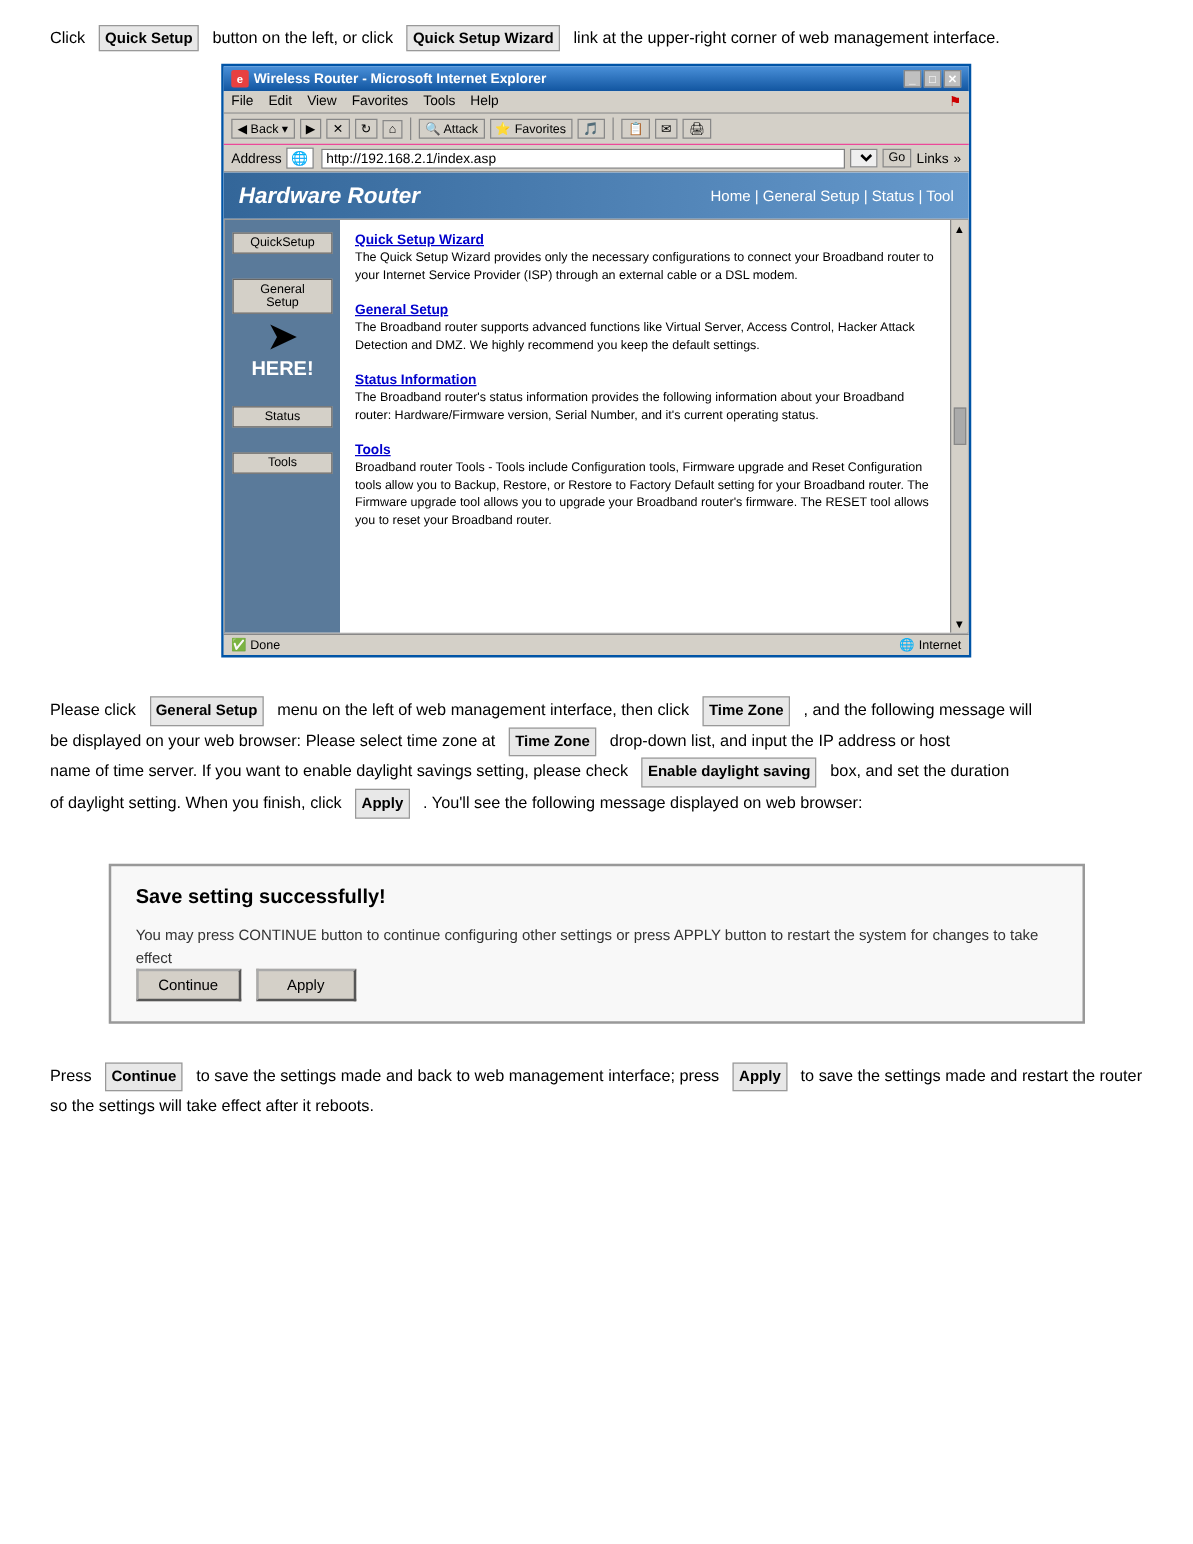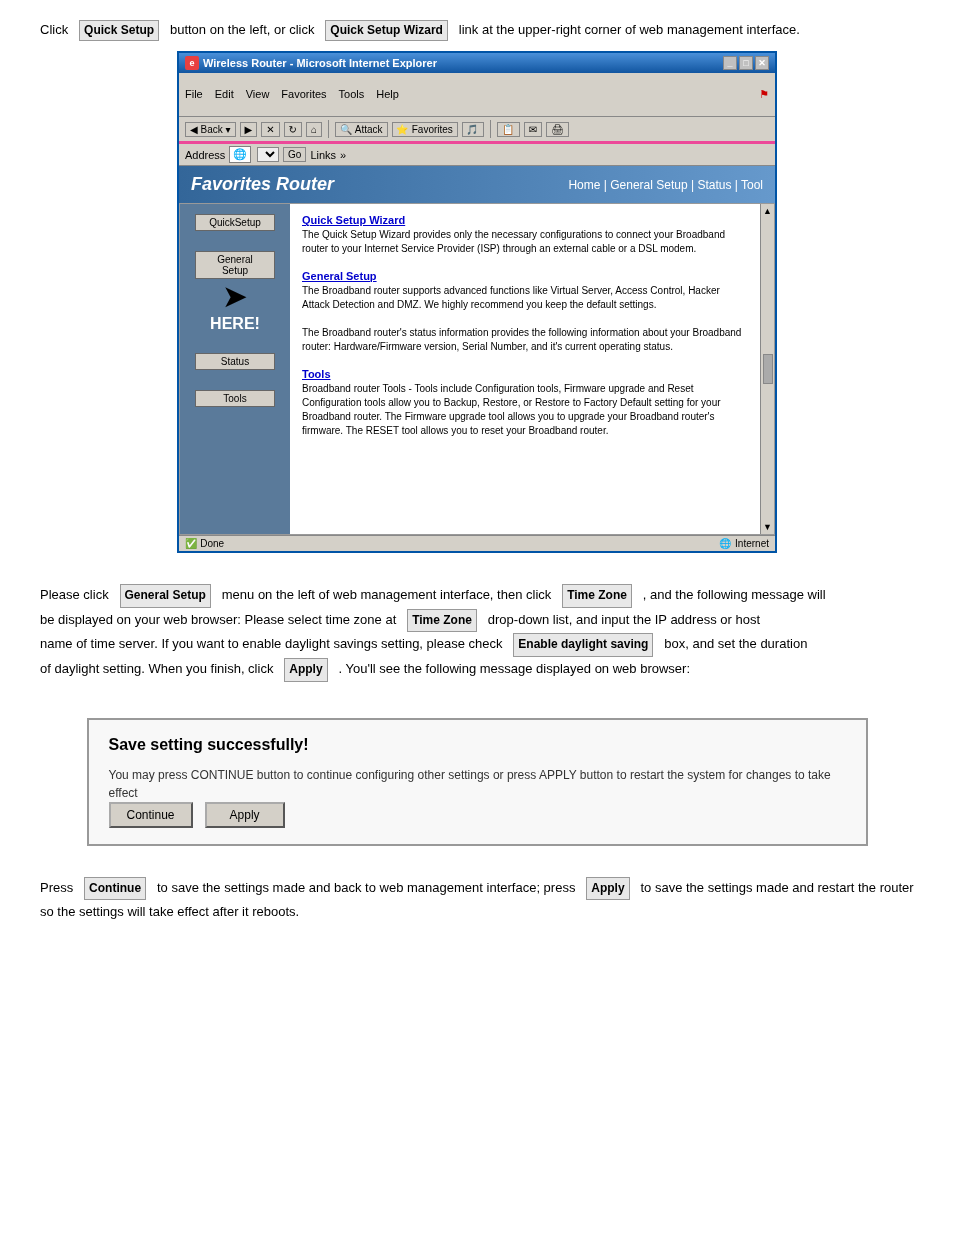--- a/index.html
+++ b/index.html
@@ -70,34 +70,34 @@
       background: #c0c0c0;
       display: inline-flex;
       align-items: center;
       justify-content: center;
       font-size: 9px;
       cursor: pointer;
     }
 
     .browser-menubar {
       background: #d4d0c8;
-      padding: 15px 6px;
+      padding: 2px 6px;
       display: flex;
       gap: 12px;
       font-size: 11px;
       border-bottom: 1px solid #888;
     }
 
     .browser-toolbar {
       background: #d4d0c8;
       padding: 3px 6px;
       display: flex;
       align-items: center;
       gap: 4px;
-      border-bottom: 3px solid #ec4899;
+      border-bottom: 1px solid #ec4899;
       font-size: 11px;
     }
 
     .toolbar-btn {
       background: #d4d0c8;
       border: 1px solid #888;
       padding: 1px 4px;
       font-size: 10px;
       cursor: pointer;
       display: inline-flex;
@@ -164,21 +164,21 @@
       color: #fff;
       font-size: 12px;
     }
 
     .router-content {
       display: flex;
       border: 1px solid #999;
     }
 
     .router-sidebar {
-      width: 110px;
+      width: 92px;
       background: #5a7a9a;
       padding: 10px 6px;
       display: flex;
       flex-direction: column;
       gap: 20px;
       align-items: center;
       min-height: 330px;
     }
 
     .sidebar-btn {
@@ -351,32 +351,35 @@
     <button class="toolbar-btn">🎵</button>
     <div class="toolbar-separator"></div>
     <button class="toolbar-btn">📋</button>
     <button class="toolbar-btn">✉</button>
     <button class="toolbar-btn">🖨</button>
   </div>
 
   <div class="address-bar">
     <span>Address</span>
     <span style="display:inline-flex;align-items:center;background:#fff;border:1px solid #808080;padding:1px 3px;font-size:11px;margin-right:2px;">🌐</span>
+    <div class="address-input">
+      <span>http://192.168.2.1/index.asp</span>
+    </div>
     <select style="font-size:10px;border:1px solid #888;">
       <option></option>
     </select>
     <button class="address-go">Go</button>
     <span>Links</span>
     <span>»</span>
   </div>
 
   <div class="router-page">
 
     <div class="router-header">
-      <span class="router-brand">Favorites Router</span>
+      <span class="router-brand">Hardware Router</span>
       <span class="router-nav-links">Home | General Setup | Status | Tool</span>
     </div>
 
     <div class="router-content">
 
       <div class="router-sidebar">
         <div class="sidebar-section">
           <button class="sidebar-btn">QuickSetup</button>
         </div>
         <div class="sidebar-section">
@@ -395,20 +398,21 @@
       <div class="router-main">
         <div class="router-section">
           <div class="router-section-title">Quick Setup Wizard</div>
           <div class="router-section-text">The Quick Setup Wizard provides only the necessary configurations to connect your Broadband router to your Internet Service Provider (ISP) through an external cable or a DSL modem.</div>
         </div>
         <div class="router-section">
           <div class="router-section-title">General Setup</div>
           <div class="router-section-text">The Broadband router supports advanced functions like Virtual Server, Access Control, Hacker Attack Detection and DMZ. We highly recommend you keep the default settings.</div>
         </div>
         <div class="router-section">
+          <div class="router-section-title">Status Information</div>
           <div class="router-section-text">The Broadband router's status information provides the following information about your Broadband router: Hardware/Firmware version, Serial Number, and it's current operating status.</div>
         </div>
         <div class="router-section">
           <div class="router-section-title">Tools</div>
           <div class="router-section-text">Broadband router Tools - Tools include Configuration tools, Firmware upgrade and Reset Configuration tools allow you to Backup, Restore, or Restore to Factory Default setting for your Broadband router. The Firmware upgrade tool allows you to upgrade your Broadband router's firmware. The RESET tool allows you to reset your Broadband router.</div>
         </div>
       </div>
 
       <div style="width:14px;background:#d4d0c8;border-left:1px solid #888;display:flex;flex-direction:column;align-items:center;justify-content:space-between;padding:2px 0;">
         <span style="font-size:9px;">▲</span>

